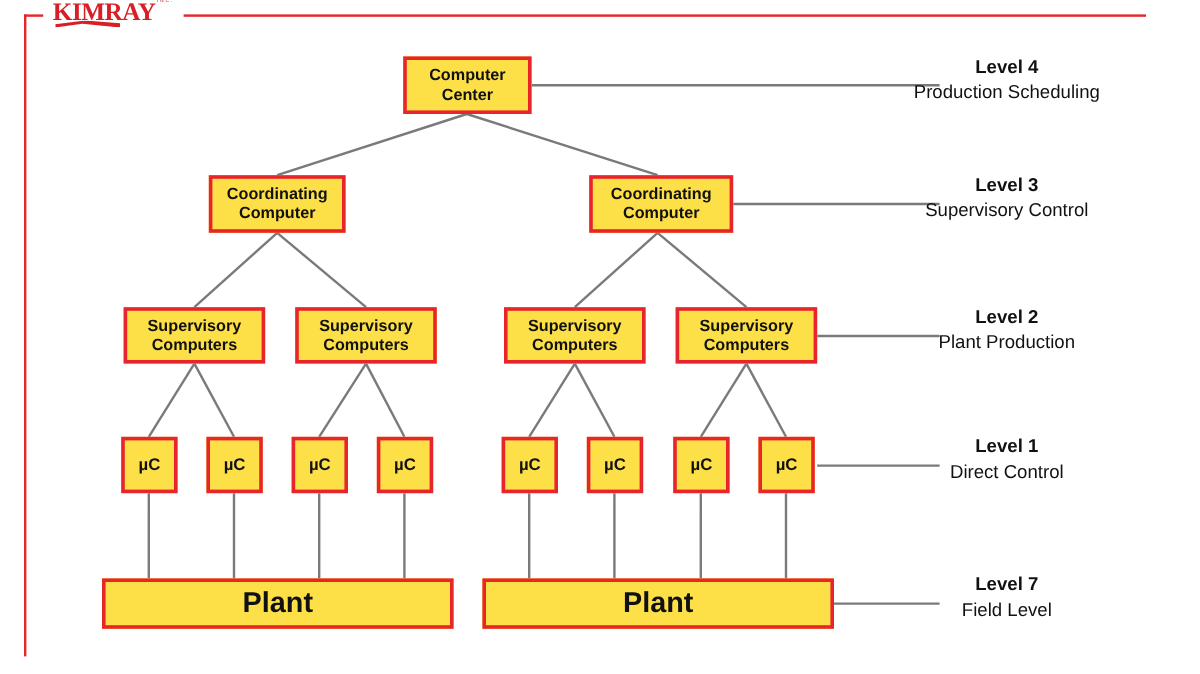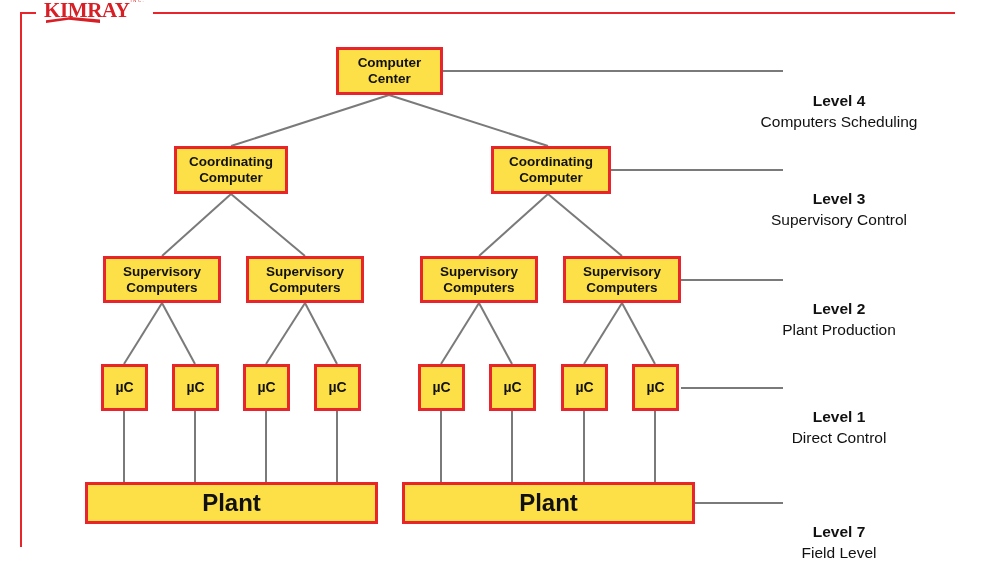--- a/index.html
+++ b/index.html
@@ -109,21 +109,20 @@
   }
   .node.two-line { font-size: 13.5px; }
   .node.micro    { font-size: 14px; }
   .node.plant    { font-size: 24px; border-width: 3px; }
 
   
   .level-label {
     position: absolute;
     text-align: center;
     z-index: 3;
-    margin-top: 44px;
   }
   .level-label .level-title {
     font-size: 15.5px;
     font-weight: bold;
     color: #111111;
     line-height: 1.35;
     white-space: nowrap;
   }
   .level-label .level-desc {
     font-size: 15.5px;
@@ -246,21 +245,21 @@
 
   <div class="node plant" style="left:85px; top:482px; width:293px; height:42px;">
     <span>Plant</span>
   </div>
   <div class="node plant" style="left:402px; top:482px; width:293px; height:42px;">
     <span>Plant</span>
   </div>
 
   <div class="level-label" style="left:728px; top:47px; width:222px;">
     <div class="level-title">Level 4</div>
-    <div class="level-desc">Computers Scheduling</div>
+    <div class="level-desc">Production Scheduling</div>
   </div>
 
   <div class="level-label" style="left:728px; top:145px; width:222px;">
     <div class="level-title">Level 3</div>
     <div class="level-desc">Supervisory Control</div>
   </div>
 
   <div class="level-label" style="left:728px; top:255px; width:222px;">
     <div class="level-title">Level 2</div>
     <div class="level-desc">Plant Production</div>

